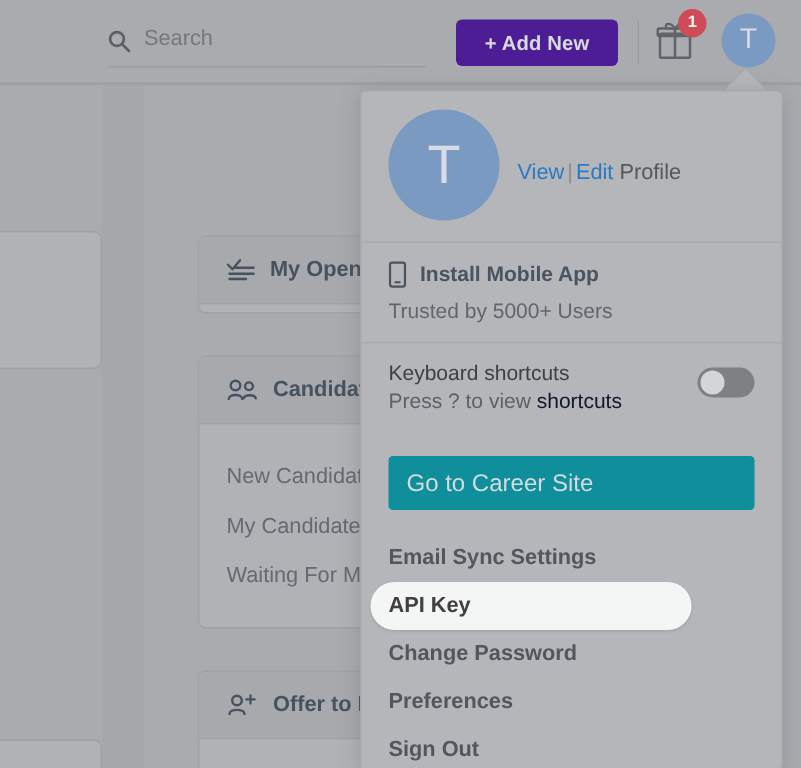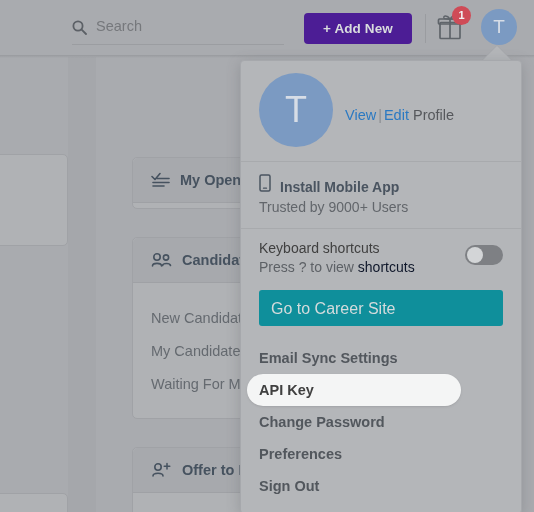--- a/index.html
+++ b/index.html
@@ -135,21 +135,21 @@
   }
   .dd-profile-links a { color: #2b79c2; text-decoration: none; cursor: pointer; }
   .dd-sep { color: #8b8d91; padding: 0 2px; }
 
   .dd-mobile {
     position: relative; padding: 12px 0 13px 18px;
     border-bottom: 1px solid #a8aaad;
   }
   .dd-mobile-title {
     font-size: 14px; font-weight: bold; color: #4a5460;
-    display: flex; align-items: flex-end; gap: 9px;
+    display: flex; align-items: flex-start; gap: 9px;
   }
   .dd-mobile-sub {
     margin-top: 4px; font-size: 14px; color: #62666b;
   }
 
   .dd-shortcuts {
     position: relative; padding: 11px 0 13px 18px;
   }
   .dd-sc-title { font-size: 14px; color: #404040; }
   .dd-sc-sub { margin-top: 3px; font-size: 14px; color: #5d6166; }
@@ -159,21 +159,21 @@
     width: 38px; height: 20px; border-radius: 10px;
     background: #7e8084; cursor: pointer;
   }
   .dd-toggle .knob {
     position: absolute; left: 2px; top: 2px;
     width: 16px; height: 16px; border-radius: 50%;
     background: #d3d5d7;
   }
 
   .dd-cta {
-    display: block; margin: 2px 18px 14px 18px;
+    display: block; margin: 16px 18px 14px 18px;
     height: 36px; line-height: 36px;
     background: #0f8f9b; color: #d4dbdc;
     font-size: 16px; text-align: left; padding-left: 12px;
     border: none; border-radius: 3px; cursor: pointer;
     font-family: "Liberation Sans", sans-serif;
     width: calc(100% - 36px);
     box-sizing: border-box;
   }
 
   .dd-item {
@@ -298,21 +298,21 @@
     <div class="dd-mobile">
       <div class="dd-mobile-title">
         <span>
           <svg width="12" height="18" viewBox="0 0 12 18">
             <rect x="1" y="1" width="10" height="16" rx="1.5" fill="none" stroke="#4a5460" stroke-width="1.5"></rect>
             <line x1="4.5" y1="14.2" x2="7.5" y2="14.2" stroke="#4a5460" stroke-width="1.3" stroke-linecap="round"></line>
           </svg>
         </span>
         <span>Install Mobile App</span>
       </div>
-      <div class="dd-mobile-sub">Trusted by 9000+ Users</div>
+      <div class="dd-mobile-sub">Trusted by 5000+ Users</div>
     </div>
 
     <div class="dd-shortcuts">
       <div class="dd-sc-title">Keyboard shortcuts</div>
       <div class="dd-sc-sub">
         <span>Press ? to view</span>
         <a>shortcuts</a>
       </div>
       <div class="dd-toggle">
         <div class="knob"></div>

